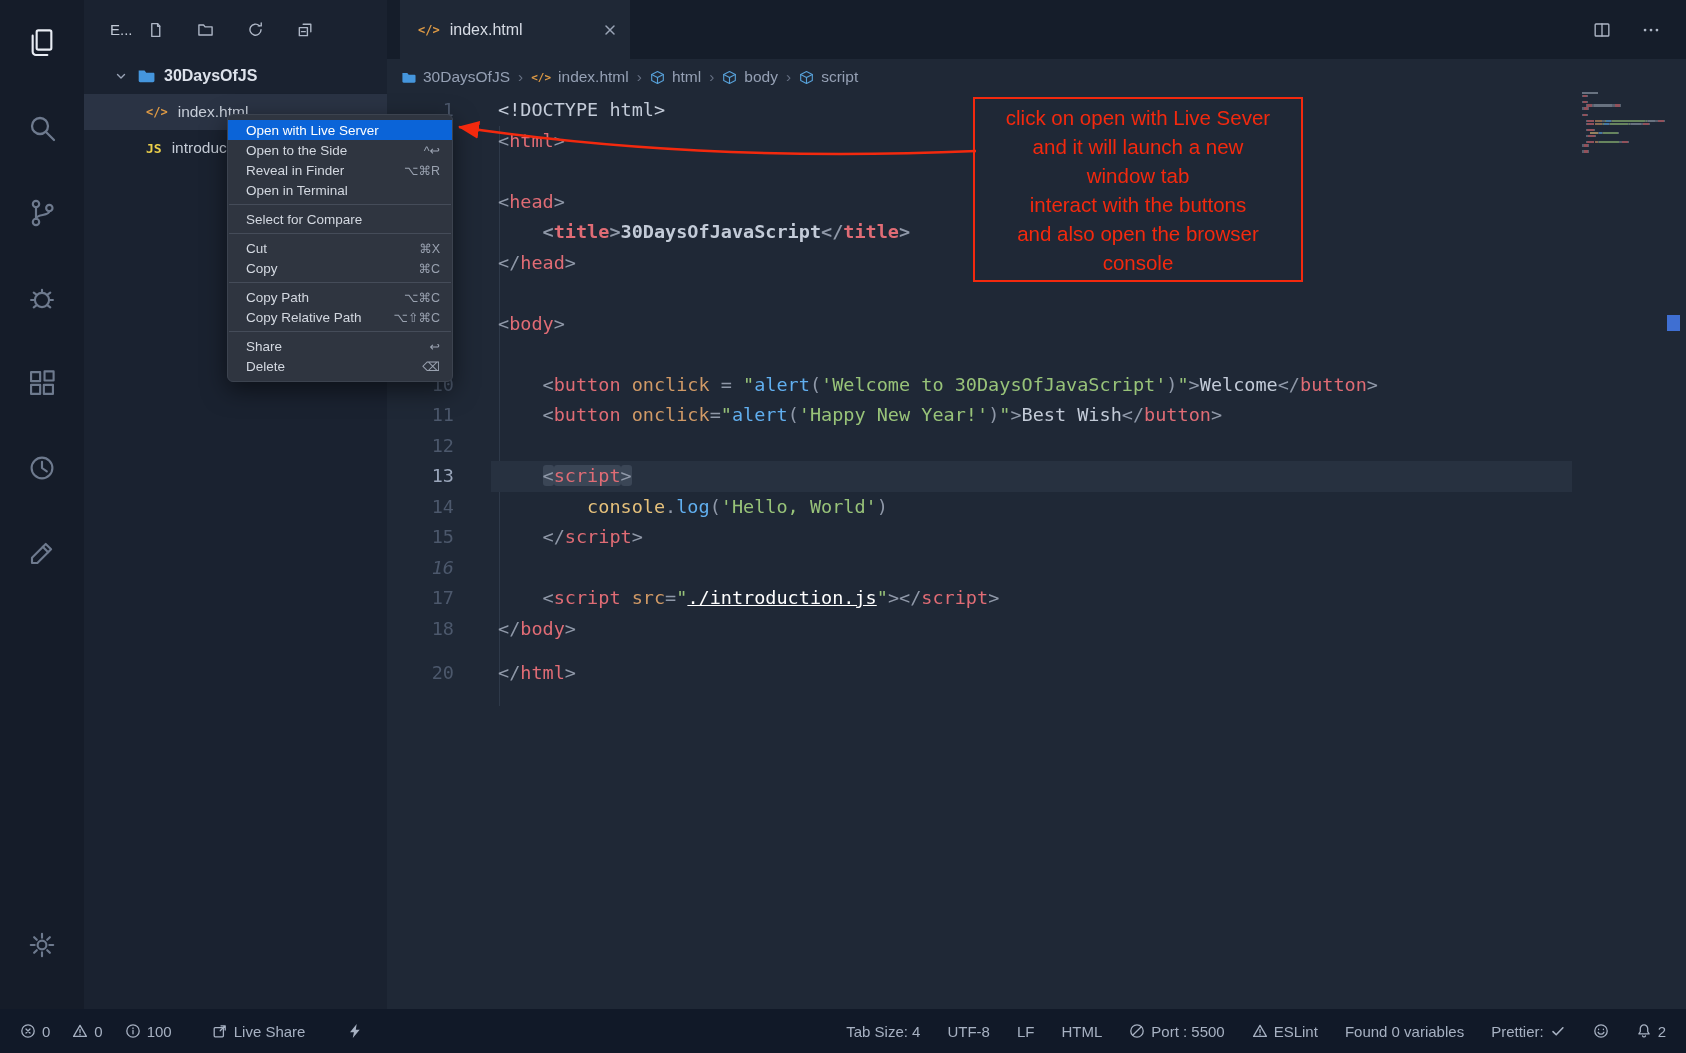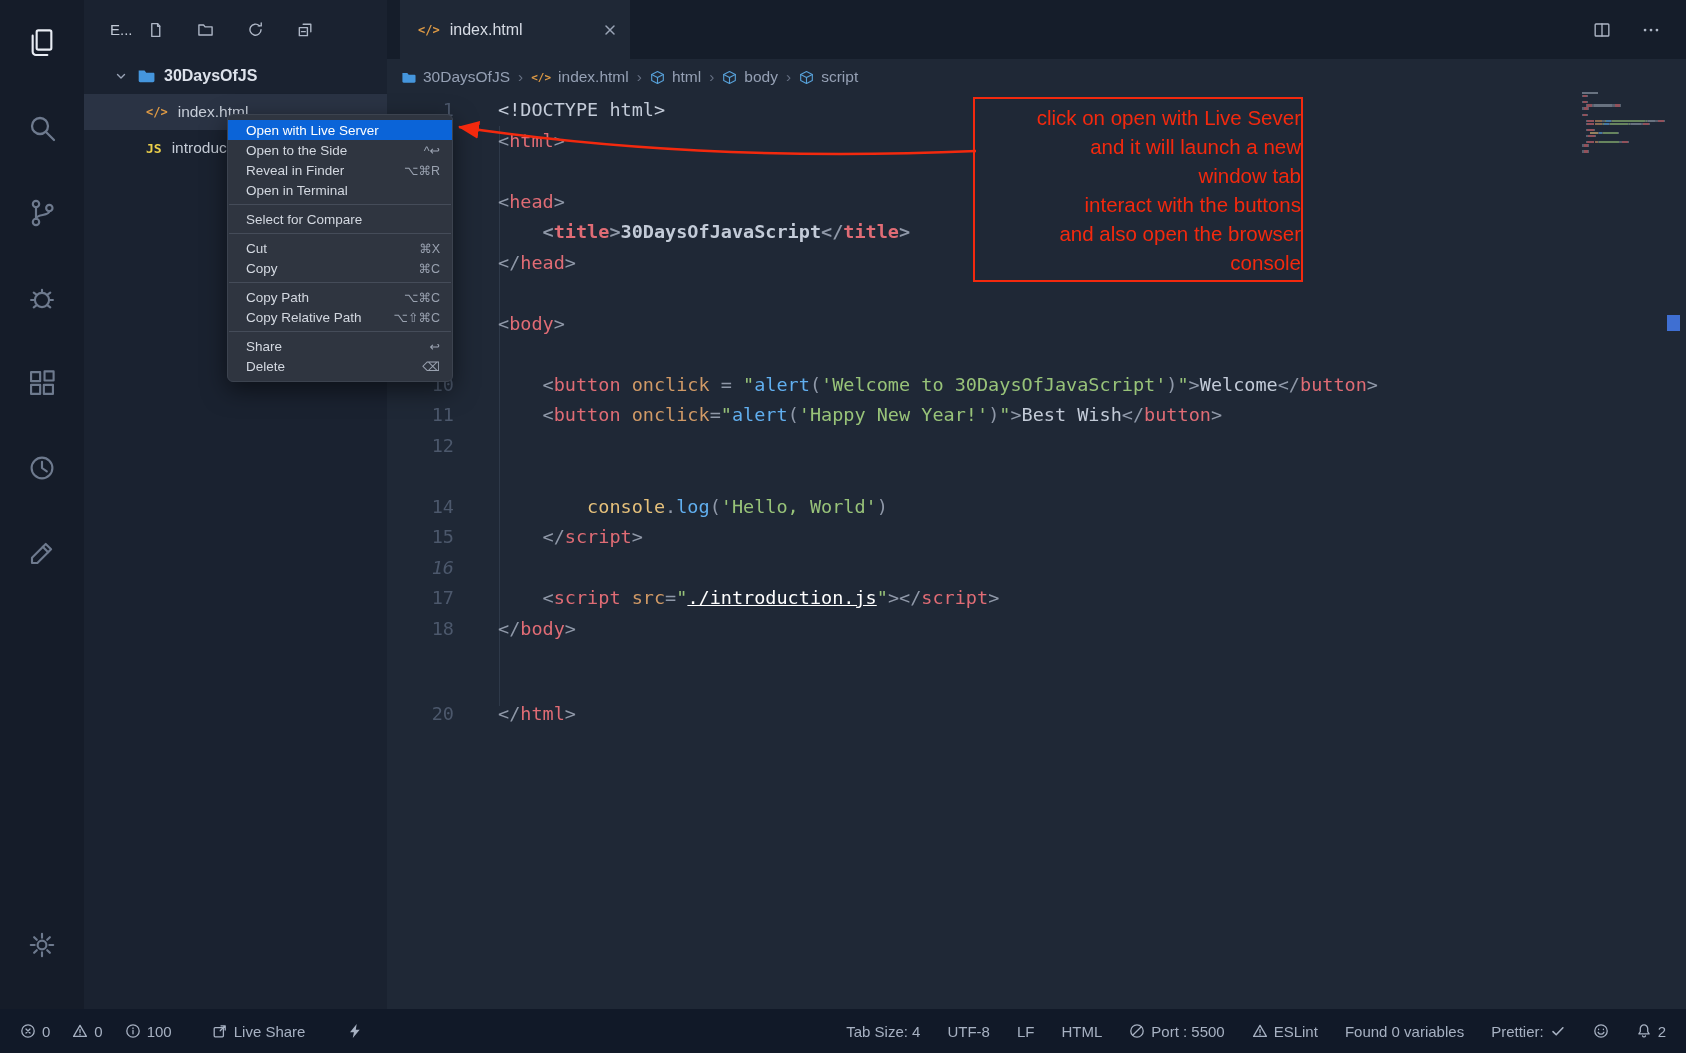--- a/index.html
+++ b/index.html
@@ -64,21 +64,21 @@
   .ov-marker{position:absolute;right:6px;top:315px;width:13px;height:16px;background:#3f6fd2;}
 
   
   .context-menu{position:absolute;left:227px;top:114px;width:224px;background:#2f3540;border:1px solid #3c434f;border-radius:6px;box-shadow:0 8px 24px rgba(0,0,0,.5);padding:5px 0;z-index:40;color:#d3d8e0;font-size:13.5px;}
   .cm-item{height:20px;display:flex;align-items:center;padding:0 12px 0 18px;cursor:pointer;}
   .cm-item.hl{background:#0b64d8;color:#fff;}
   .cm-sc{margin-left:auto;color:#9aa2b0;font-size:12.5px;}
   .cm-sep{height:1px;background:#454c59;margin:4px 1px;}
 
   
-  .annotation-box{position:absolute;left:973px;top:97px;width:326px;height:181px;border:2px solid #f3290e;z-index:35;display:flex;flex-direction:column;justify-content:center;align-items:flex-end;text-align:center;color:#fb2c0e;font-size:20.5px;line-height:29px;}
+  .annotation-box{position:absolute;left:973px;top:97px;width:326px;height:181px;border:2px solid #f3290e;z-index:35;display:flex;flex-direction:column;justify-content:center;align-items:center;text-align:center;color:#fb2c0e;font-size:20.5px;line-height:29px;}
   .arrow-svg{position:absolute;left:0;top:0;width:1686px;height:1053px;z-index:60;pointer-events:none;}
 
   
   .status-bar{position:absolute;left:0;right:0;bottom:0;height:44px;background:#111928;display:flex;align-items:center;color:#a7b1c2;font-size:15px;padding:0 20px;}
   .sb-left{display:flex;align-items:center;}
   .sb-right{margin-left:auto;display:flex;align-items:center;gap:27px;}
   .sb-item{display:inline-flex;align-items:center;gap:6px;margin-right:12px;cursor:pointer;}
   .sb-right .sb-item{margin-right:0;}
 </style>
 </head>
@@ -303,26 +303,27 @@
         <div class="code-line" style="top: 61px;"><span class="gutter">3</span><span class="code-text"></span></div>
         <div class="code-line" style="top: 91.5px;"><span class="gutter">4</span><span class="code-text"><span class="tok p">&lt;</span><span class="tok t">head</span><span class="tok p">&gt;</span></span></div>
         <div class="code-line" style="top: 122px; font-weight: bold;"><span class="gutter">5</span><span class="code-text"><span class="tok w">    </span><span class="tok p">&lt;</span><span class="tok t">title</span><span class="tok p">&gt;</span><span class="tok w">30DaysOfJavaScript</span><span class="tok p">&lt;/</span><span class="tok t">title</span><span class="tok p">&gt;</span></span></div>
         <div class="code-line" style="top: 152.5px;"><span class="gutter">6</span><span class="code-text"><span class="tok p">&lt;/</span><span class="tok t">head</span><span class="tok p">&gt;</span></span></div>
         <div class="code-line" style="top: 183px;"><span class="gutter">7</span><span class="code-text"></span></div>
         <div class="code-line" style="top: 213.5px;"><span class="gutter">8</span><span class="code-text"><span class="tok p">&lt;</span><span class="tok t">body</span><span class="tok p">&gt;</span></span></div>
         <div class="code-line" style="top: 244px;"><span class="gutter">9</span><span class="code-text"></span></div>
         <div class="code-line" style="top: 274.5px;"><span class="gutter">10</span><span class="code-text"><span class="tok w">    </span><span class="tok p">&lt;</span><span class="tok t">button</span><span class="tok w"> </span><span class="tok a">onclick</span><span class="tok p"> = </span><span class="tok s">"</span><span class="tok f">alert</span><span class="tok p">(</span><span class="tok s">'Welcome to 30DaysOfJavaScript'</span><span class="tok p">)</span><span class="tok s">"</span><span class="tok p">&gt;</span><span class="tok w">Welcome</span><span class="tok p">&lt;/</span><span class="tok t">button</span><span class="tok p">&gt;</span></span></div>
         <div class="code-line" style="top: 305px;"><span class="gutter">11</span><span class="code-text"><span class="tok w">    </span><span class="tok p">&lt;</span><span class="tok t">button</span><span class="tok w"> </span><span class="tok a">onclick</span><span class="tok p">=</span><span class="tok s">"</span><span class="tok f">alert</span><span class="tok p">(</span><span class="tok s">'Happy New Year!'</span><span class="tok p">)</span><span class="tok s">"</span><span class="tok p">&gt;</span><span class="tok w">Best Wish</span><span class="tok p">&lt;/</span><span class="tok t">button</span><span class="tok p">&gt;</span></span></div>
         <div class="code-line" style="top: 335.5px;"><span class="gutter">12</span><span class="code-text"></span></div>
+        <div class="code-line cur" style="top: 366px;"><span class="gutter">13</span><span class="code-text"><span class="tok w">    </span><span class="tok p hl">&lt;</span><span class="tok t hl">script</span><span class="tok p hl">&gt;</span></span></div>
         <div class="code-line" style="top: 396.5px;"><span class="gutter">14</span><span class="code-text"><span class="tok w">        </span><span class="tok o">console</span><span class="tok p">.</span><span class="tok f">log</span><span class="tok p">(</span><span class="tok s">'Hello, World'</span><span class="tok p">)</span></span></div>
         <div class="code-line" style="top: 427px;"><span class="gutter">15</span><span class="code-text"><span class="tok w">    </span><span class="tok p">&lt;/</span><span class="tok t">script</span><span class="tok p">&gt;</span></span></div>
         <div class="code-line" style="top: 457.5px; font-style: italic;"><span class="gutter">16</span><span class="code-text"></span></div>
         <div class="code-line" style="top: 488px;"><span class="gutter">17</span><span class="code-text"><span class="tok w">    </span><span class="tok p">&lt;</span><span class="tok t">script</span><span class="tok w"> </span><span class="tok a">src</span><span class="tok p">=</span><span class="tok s">"</span><span class="tok su">./introduction.js</span><span class="tok s">"</span><span class="tok p">&gt;</span><span class="tok p">&lt;/</span><span class="tok t">script</span><span class="tok p">&gt;</span></span></div>
         <div class="code-line" style="top: 518.5px;"><span class="gutter">18</span><span class="code-text"><span class="tok p">&lt;/</span><span class="tok t">body</span><span class="tok p">&gt;</span></span></div>
-        <div class="code-line" style="top: 604px;"><span class="gutter">20</span><span class="code-text"><span class="tok p">&lt;/</span><span class="tok t">html</span><span class="tok p">&gt;</span></span></div>
+        <div class="code-line" style="top: 563px;"><span class="gutter">20</span><span class="code-text"><span class="tok p">&lt;/</span><span class="tok t">html</span><span class="tok p">&gt;</span></span></div>
       </div>
     <div class="minimap">
         <div class="mm-row"><span class="mm-tok w" style="width: 15.75px;"></span></div>
         <div class="mm-row"><span class="mm-tok p" style="width: 1.05px;"></span><span class="mm-tok t" style="width: 4.2px;"></span><span class="mm-tok p" style="width: 1.05px;"></span></div>
         <div class="mm-row"></div>
         <div class="mm-row"><span class="mm-tok p" style="width: 1.05px;"></span><span class="mm-tok t" style="width: 4.2px;"></span><span class="mm-tok p" style="width: 1.05px;"></span></div>
         <div class="mm-row"><span class="mm-tok w mm-sp" style="width: 4.2px;"></span><span class="mm-tok p" style="width: 1.05px;"></span><span class="mm-tok t" style="width: 5.25px;"></span><span class="mm-tok p" style="width: 1.05px;"></span><span class="mm-tok w" style="width: 18.9px;"></span><span class="mm-tok p" style="width: 2.1px;"></span><span class="mm-tok t" style="width: 5.25px;"></span><span class="mm-tok p" style="width: 1.05px;"></span></div>
         <div class="mm-row"><span class="mm-tok p" style="width: 2.1px;"></span><span class="mm-tok t" style="width: 4.2px;"></span><span class="mm-tok p" style="width: 1.05px;"></span></div>
         <div class="mm-row"></div>
         <div class="mm-row"><span class="mm-tok p" style="width: 1.05px;"></span><span class="mm-tok t" style="width: 4.2px;"></span><span class="mm-tok p" style="width: 1.05px;"></span></div>

